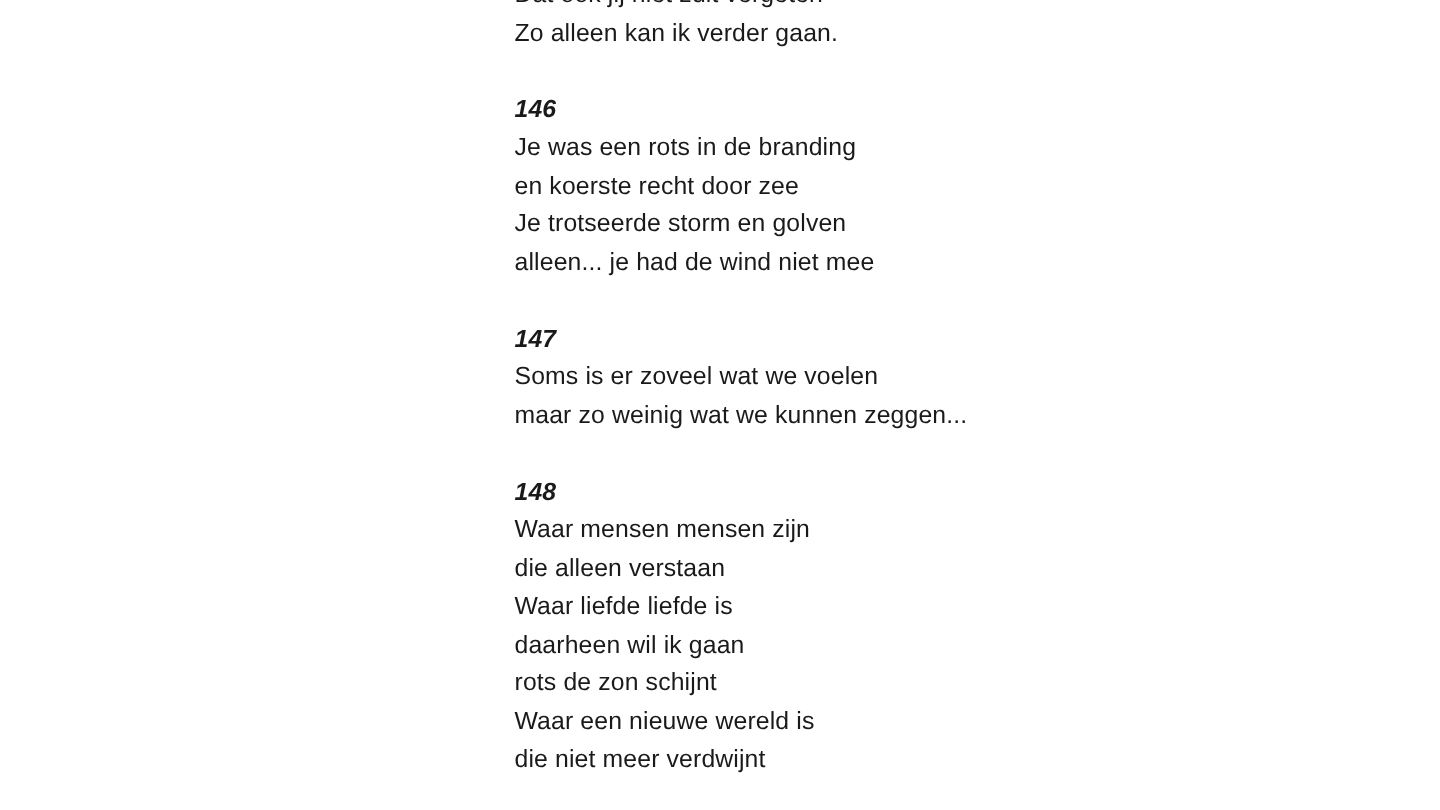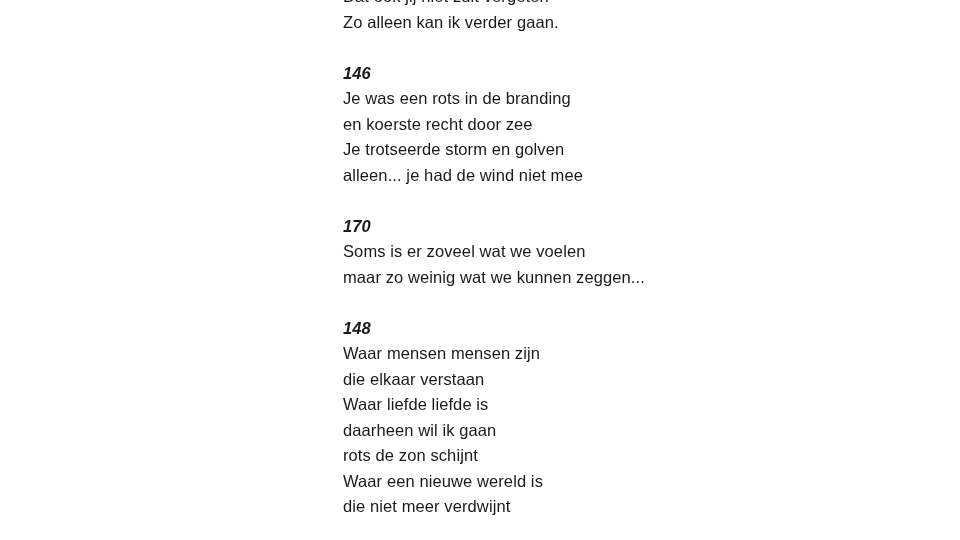--- a/index.html
+++ b/index.html
@@ -62,31 +62,31 @@
       <span class="line num">146</span>
       <span class="line">Je was een rots in de branding</span>
       <span class="line">en koerste recht door zee</span>
       <span class="line">Je trotseerde storm en golven</span>
       <span class="line">alleen... je had de wind niet mee</span>
     </div>
 
     <span class="blank"></span>
 
     <div>
-      <span class="line num">170</span>
+      <span class="line num">147</span>
       <span class="line">Soms is er zoveel wat we voelen</span>
       <span class="line">maar zo weinig wat we kunnen zeggen...</span>
     </div>
 
     <span class="blank"></span>
 
     <div>
       <span class="line num">148</span>
       <span class="line">Waar mensen mensen zijn</span>
-      <span class="line">die elkaar verstaan</span>
+      <span class="line">die alleen verstaan</span>
       <span class="line">Waar liefde liefde is</span>
       <span class="line">daarheen wil ik gaan</span>
       <span class="line">rots de zon schijnt</span>
       <span class="line">Waar een nieuwe wereld is</span>
       <span class="line">die niet meer verdwijnt</span>
     </div>
 
   </div>
 </div>
 

